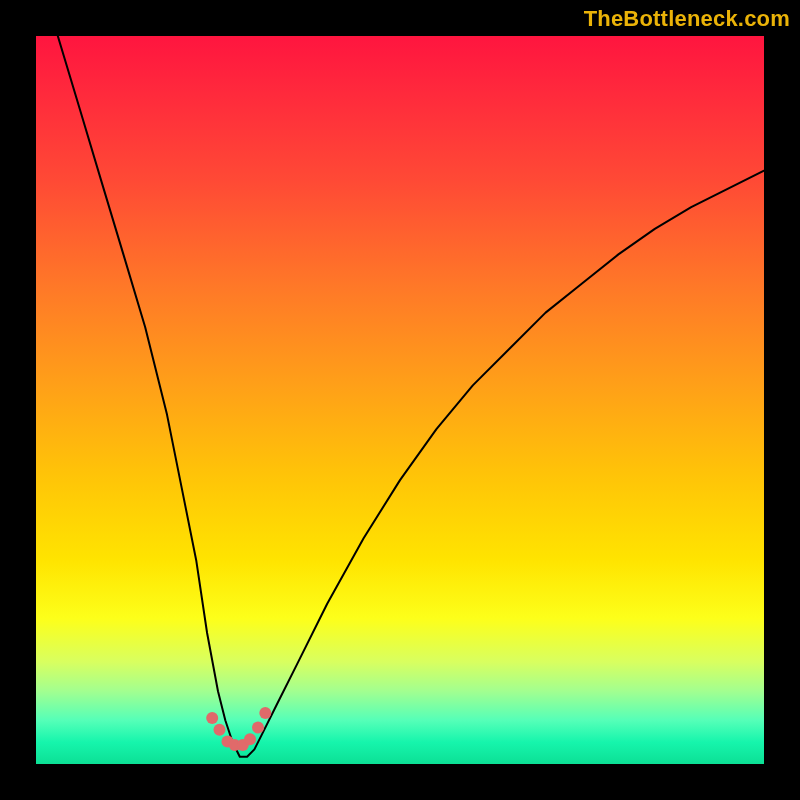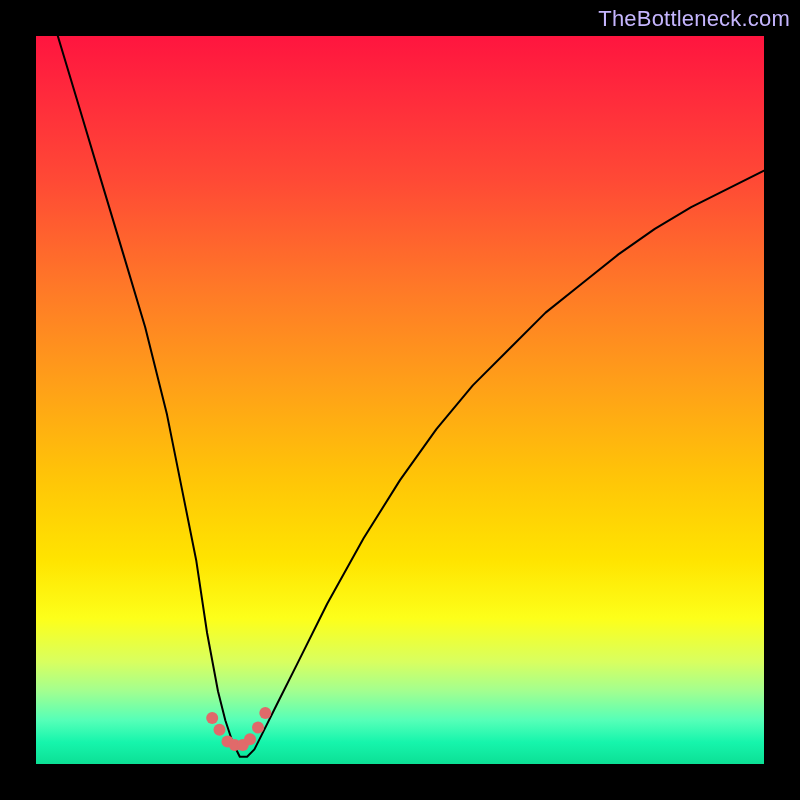--- a/index.html
+++ b/index.html
@@ -38,23 +38,23 @@
       #a2ff90 90%,
       #55ffb8 94%,
       #16f5ac 97%,
       #0ce095 100%);
     overflow: hidden;
   }
   .watermark {
     position: absolute;
     top: 6px;
     right: 10px;
-    color: #c4b5fd;
+    color: #eab308;
     font-size: 22px;
-    font-weight: 400;
+    font-weight: 700;
     letter-spacing: 0.2px;
   }
   svg.curve {
     position: absolute;
     top: 0;
     left: 0;
     width: 728px;
     height: 728px;
     overflow: visible;
   }

